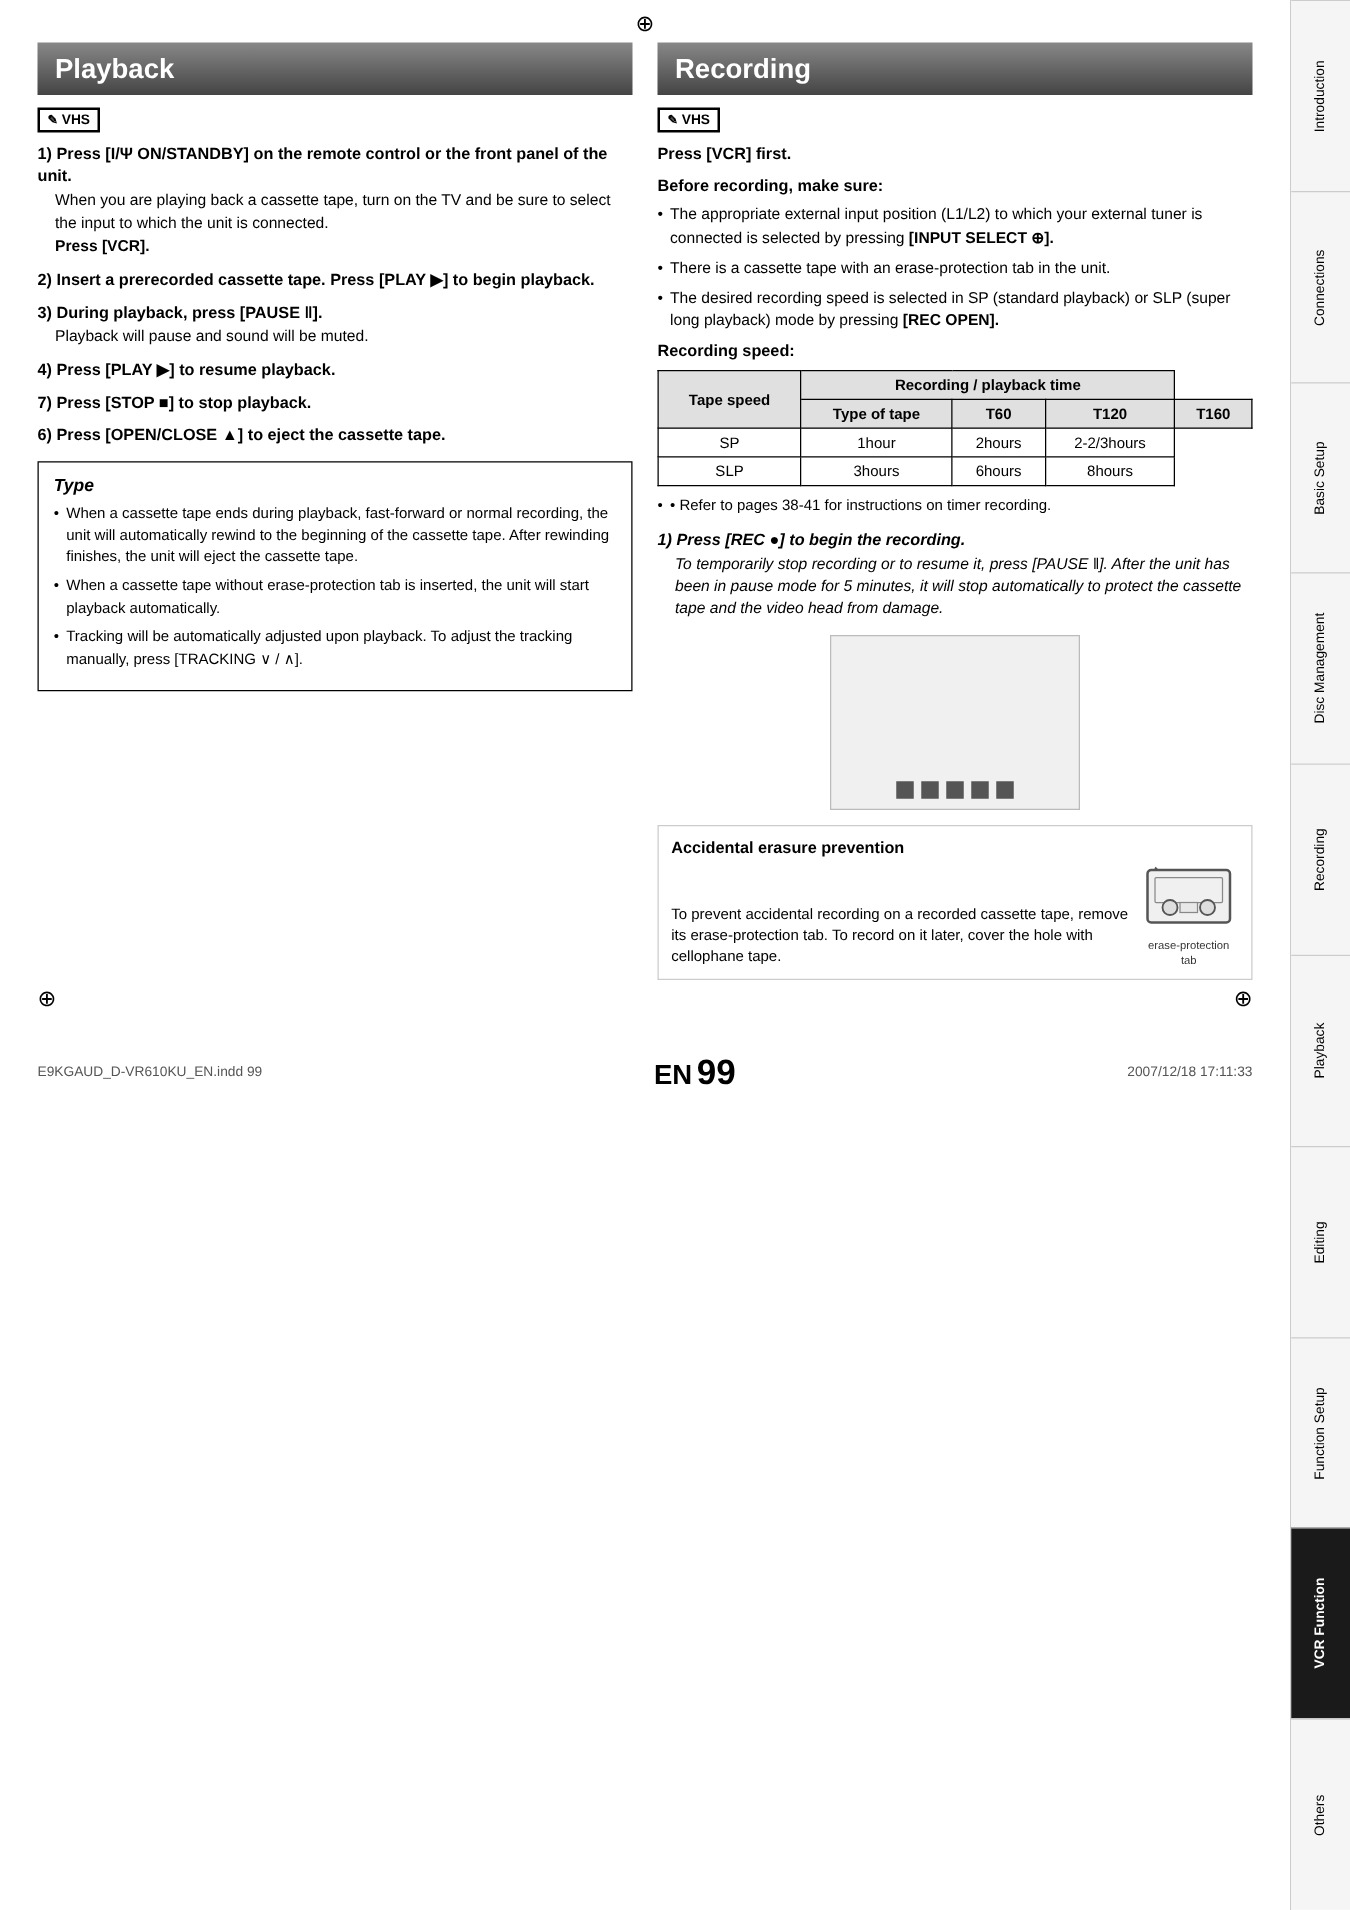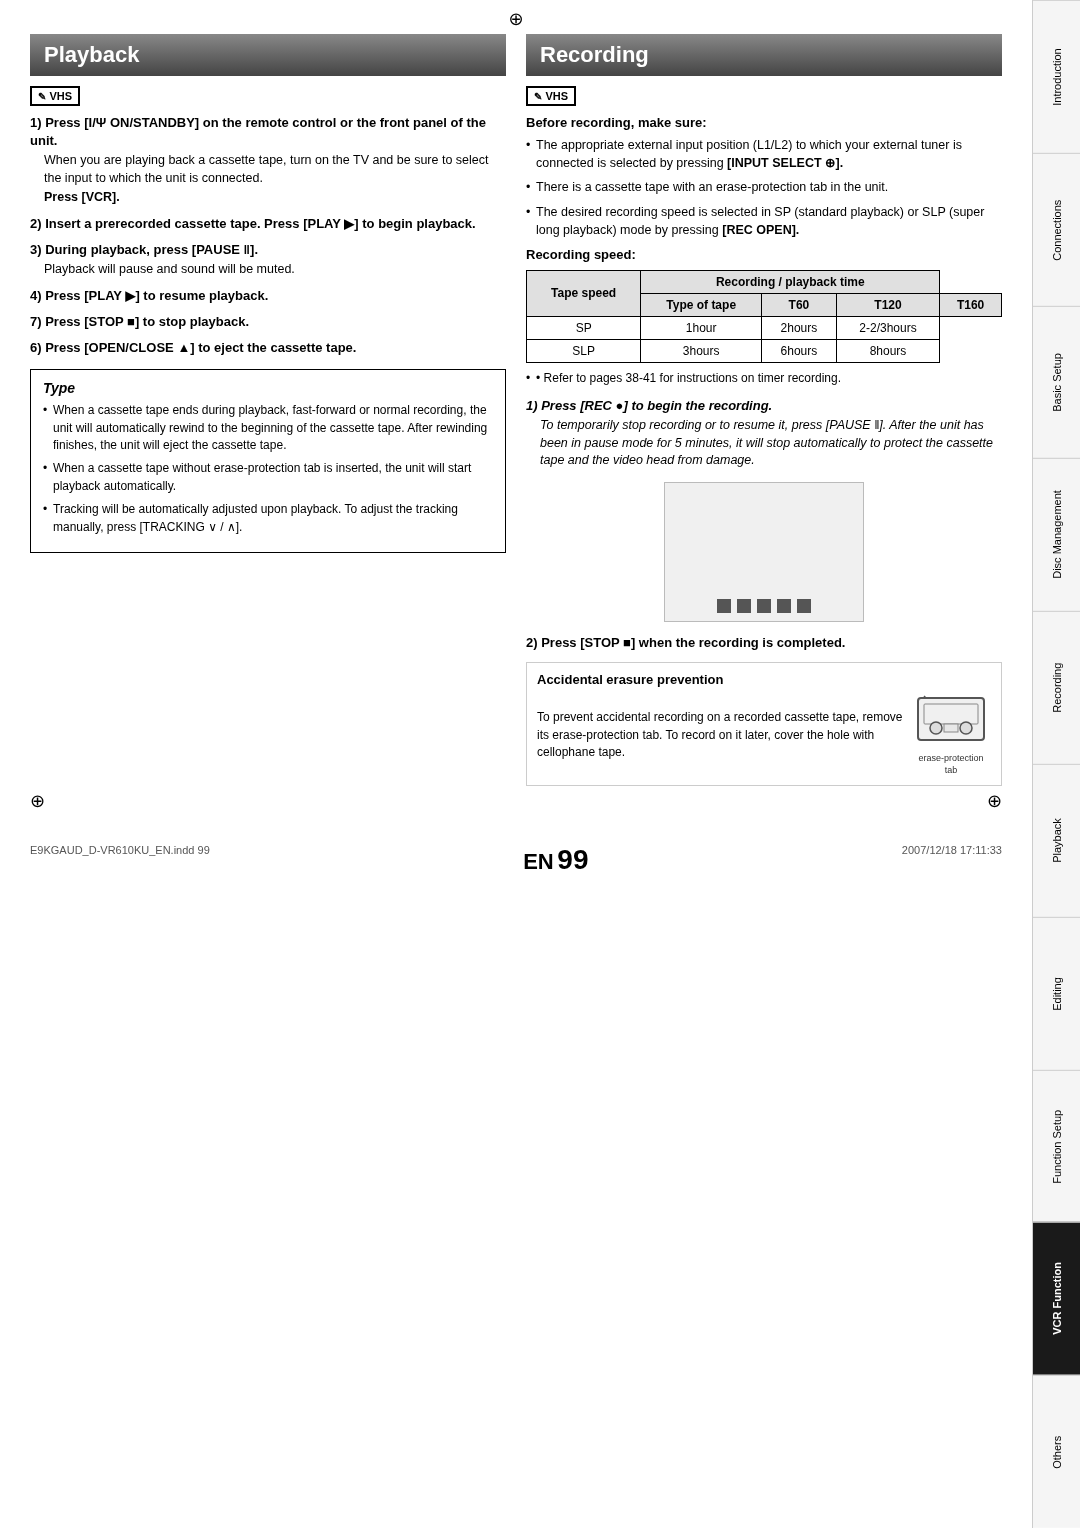--- a/index.html
+++ b/index.html
@@ -245,21 +245,21 @@
     }
 
     .erasure-title {
       font-weight: bold;
       font-size: 13px;
       margin-bottom: 5px;
     }
 
     .erasure-content {
       display: flex;
-      align-items: center;
+      align-items: flex-end;
     }
 
     .erasure-text {
       flex: 1;
       font-size: 12px;
       line-height: 1.45;
     }
 
     .cassette-img {
       width: 80px;
@@ -271,21 +271,21 @@
       font-size: 9px;
       text-align: center;
       margin-top: 3px;
       color: #333;
     }
 
     
     .page-footer {
       display: flex;
       justify-content: space-between;
-      align-items: flex-start;
+      align-items: center;
       margin-top: 20px;
       padding-top: 8px;
       border-top: none;
     }
 
     .footer-filename {
       font-size: 11px;
       color: #555;
     }
 
@@ -450,20 +450,23 @@
           <span>Recording</span>
         </div>
 
         
         <div class="vhs-logo">
           <span class="vhs-logo-icon">✎</span>
           <span>VHS</span>
         </div>
 
         
+        <div class="step">
+          <div class="step-bold">Press [VCR] first.</div>
+        </div>
 
         
         <div class="step">
           <div class="sub-label">Before recording, make sure:</div>
 
           <div class="bullet-item">
             The appropriate external input position (L1/L2) to which your external tuner is connected is selected by pressing <b>[INPUT SELECT ⊕].</b>
           </div>
           <div class="bullet-item">
             <span>There is a cassette tape with an erase-protection tab in the unit.</span>
@@ -532,23 +535,20 @@
           <div class="image-dots">
             <div class="dot"></div>
             <div class="dot"></div>
             <div class="dot"></div>
             <div class="dot"></div>
             <div class="dot"></div>
           </div>
         </div>
 
         
-        <div class="step mt8">
-          <div class="step-bold">2) Press [STOP ■] when the recording is completed.</div>
-        </div>
 
         
         <div class="erasure-box">
           <div class="erasure-title">Accidental erasure prevention</div>
           <div class="erasure-content">
             <div class="erasure-text">
               <span>To prevent accidental recording on a recorded cassette tape, remove its erase-protection tab. To record on it later, cover the hole with cellophane tape.</span>
             </div>
             <div class="cassette-img">
               <svg width="70" height="50" viewBox="0 0 70 50">

